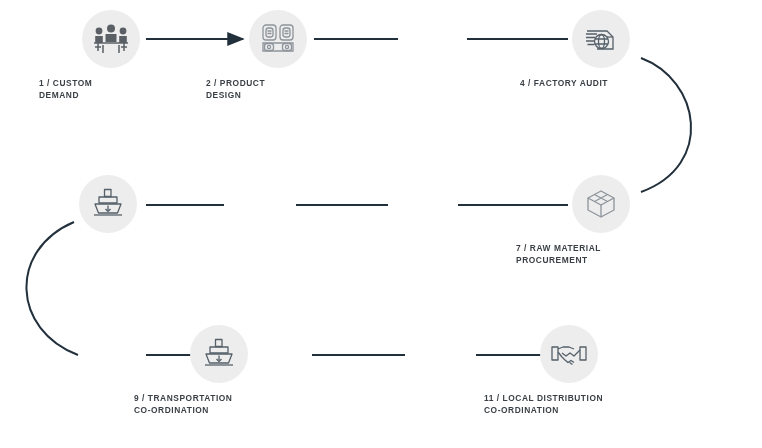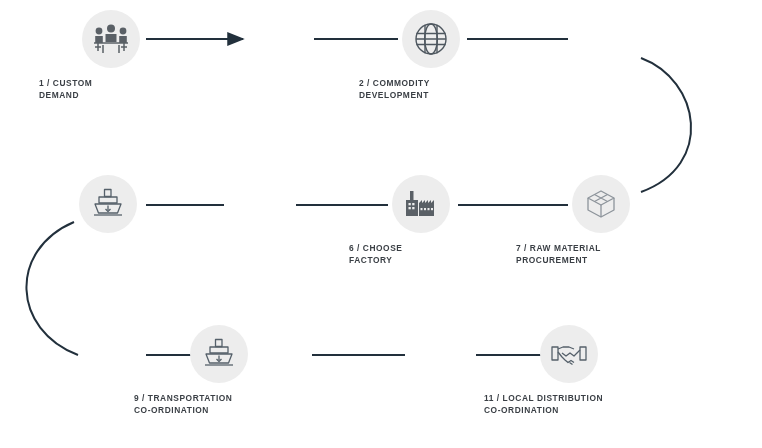--- a/index.html
+++ b/index.html
@@ -91,75 +91,73 @@
           <path d="M5 20v8M31 20v8"></path>
           <path d="M10 22v8M26 22v8"></path>
           <path d="M2 24h6M28 24h6"></path>
         </g>
       </svg>
     </div>
     <div class="label">1 / CUSTOM
 DEMAND</div>
   </div>
 
-
-  <div class="node" style="left:431px;top:10px;">
-    <div class="disc">
-      <svg width="34" height="34" viewBox="0 0 34 34">
-        <g stroke="#4e575f" stroke-width="1.4" fill="none">
-          <circle cx="17" cy="17" r="15"></circle>
-          <ellipse cx="17" cy="17" rx="6.4" ry="15"></ellipse>
-          <path d="M2.4 11.5h29.2M2.4 22.5h29.2M2 17h30"></path>
-          <path d="M11 2.8v28.4M23 2.8v28.4"></path>
-        </g>
-      </svg>
-    </div>
-    <div class="label">2 / COMMODITY
-DEVELOPMENT</div>
-  </div>
-
+  <div class="node" style="left:278px;top:10px;">
+    <div class="disc">
+      <svg width="36" height="32" viewBox="0 0 36 32">
+        <g stroke="#8d949b" stroke-width="1.3" fill="none">
+          <rect x="3" y="2" width="13" height="15" rx="3"></rect>
+          <rect x="20" y="2" width="13" height="15" rx="3"></rect>
+          <rect x="6" y="5" width="7" height="9" rx="2.5"></rect>
+          <rect x="23" y="5" width="7" height="9" rx="2.5"></rect>
+          <path d="M7.5 8h4M7.5 10.5h4M24.5 8h4M24.5 10.5h4"></path>
+          <path d="M3 20h30v8H3z"></path>
+          <rect x="4.5" y="20.5" width="9" height="7" rx="2.5"></rect>
+          <rect x="22.5" y="20.5" width="9" height="7" rx="2.5"></rect>
+          <circle cx="9" cy="24" r="1.6"></circle>
+          <circle cx="27" cy="24" r="1.6"></circle>
+        </g>
+      </svg>
+    </div>
+    <div class="label">2 / PRODUCT
+DESIGN</div>
+  </div>
+
+
+  <div class="node" style="left:601px;top:10px;">
+    <div class="disc">
+      <svg width="36" height="32" viewBox="0 0 36 32">
+        <g stroke="#55606a" stroke-width="1.3" fill="none">
+          <path d="M4 8h12l8 0 6 6v12H14"></path>
+          <path d="M3 11h11M3 14.5h9M3 18h8M4.5 21.5h7"></path>
+          <path d="M24 14h6"></path>
+          <circle cx="18.5" cy="18.5" r="7"></circle>
+          <ellipse cx="18.5" cy="18.5" rx="3" ry="7"></ellipse>
+          <path d="M11.8 16h13.4M11.8 21h13.4"></path>
+        </g>
+      </svg>
+    </div>
+    <div class="label wide">4 / FACTORY AUDIT</div>
+  </div>
 
   <div class="node" style="left:601px;top:175px;">
     <div class="disc">
       <svg width="36" height="32" viewBox="0 0 36 32">
         <g stroke="#8d949b" stroke-width="1.3" fill="none" stroke-linejoin="round">
           <path d="M18 3 L31 10 L18 17 L5 10 Z"></path>
           <path d="M5 10v12l13 7 13-7V10"></path>
           <path d="M18 17v12"></path>
           <path d="M11.5 6.5 L24.5 13.5M24.5 6.5 L11.5 13.5"></path>
         </g>
       </svg>
     </div>
     <div class="label w2">7 / RAW MATERIAL
 PROCUREMENT</div>
   </div>
 
-  <div class="node" style="left:421px;top:175px;">
-    <div class="disc">
-      <svg width="36" height="30" viewBox="0 0 36 30">
-        <g fill="#5a6066">
-          <path d="M7 2h3.5v10H7z"></path>
-          <path d="M3 11h12v16H3z"></path>
-          <path d="M16 14l3-3v3l3-3v3l3-3v3l3-3v3l3-3v16H16z"></path>
-        </g>
-        <g fill="#ededed">
-          <rect x="5.5" y="14" width="2.3" height="2.3"></rect>
-          <rect x="9.2" y="14" width="2.3" height="2.3"></rect>
-          <rect x="5.5" y="18" width="2.3" height="2.3"></rect>
-          <rect x="9.2" y="18" width="2.3" height="2.3"></rect>
-          <rect x="17.5" y="19" width="2" height="2.2"></rect>
-          <rect x="21" y="19" width="2" height="2.2"></rect>
-          <rect x="24.5" y="19" width="2" height="2.2"></rect>
-          <rect x="28" y="19" width="2" height="2.2"></rect>
-        </g>
-      </svg>
-    </div>
-    <div class="label">6 / CHOOSE
-FACTORY</div>
-  </div>
 
 
   <div class="node" style="left:108px;top:175px;">
     <div class="disc">
       <svg width="34" height="32" viewBox="0 0 34 32">
         <g stroke="#55606a" stroke-width="1.3" fill="none" stroke-linejoin="round">
           <rect x="13.5" y="1.5" width="6.5" height="7"></rect>
           <rect x="8" y="9" width="18" height="6"></rect>
           <path d="M4 16h26l-3.5 9H7.5z"></path>
           <path d="M3 27h28"></path>

